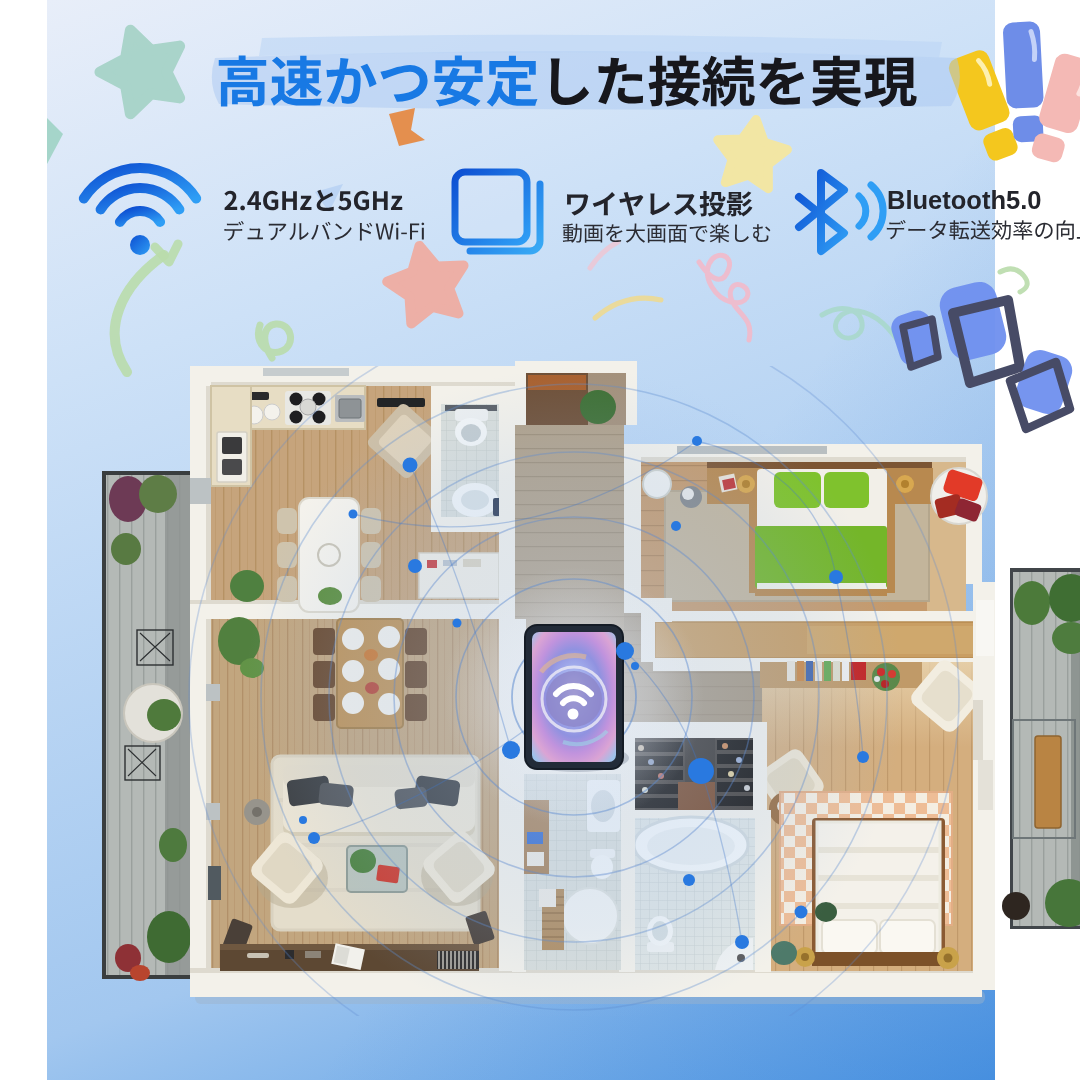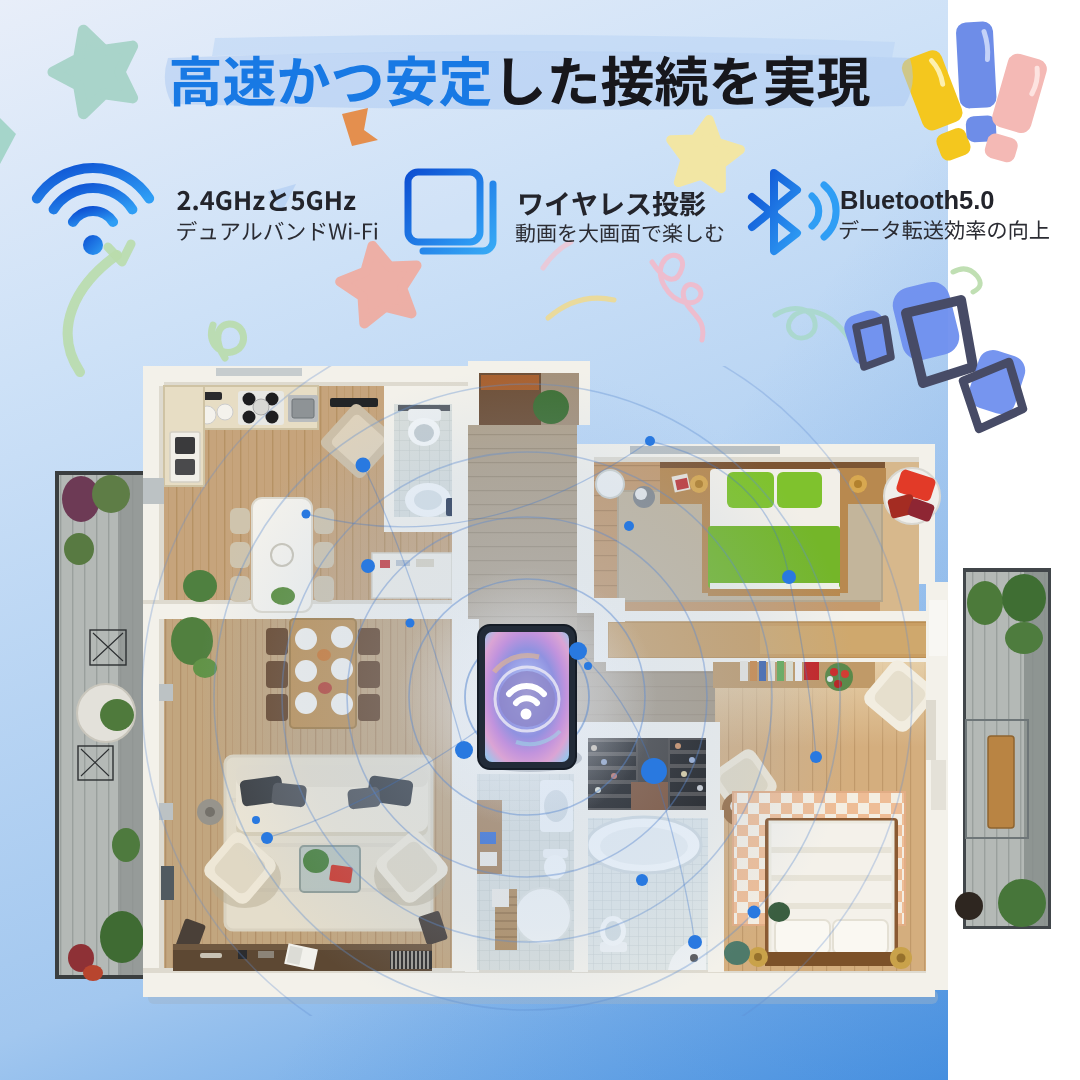--- a/index.html
+++ b/index.html
@@ -1,16 +1,16 @@
 <!DOCTYPE html>
 <html><head><meta charset="utf-8">
 <style>
 html,body{margin:0;padding:0;width:1080px;height:1080px;overflow:hidden;font-family:"Liberation Sans",sans-serif;}
 #page{position:relative;width:948px;height:1080px;
-background:linear-gradient(125deg,rgba(0,0,0,0) 60%,rgba(47,123,214,0.35) 100%),linear-gradient(160deg,#e8eef9 0%,#cde1f7 27%,#a2c7ef 73%,#539ae4 100%);}
+background:linear-gradient(125deg,rgba(0,0,0,0) 60%,rgba(47,123,214,0.35) 100%),linear-gradient(160deg,#e8eef9 0%,#cde1f7 27%,#a2c7ef 73%,#539ae4 100%);margin-left:47px;}
 svg.full{position:absolute;left:0;top:0;}
 </style></head>
 <body>
 <div id="page">
 <svg class="full" width="1080" height="1080" viewBox="0 0 1080 1080">
 
 <polygon points="83.4,30.2 104.1,50.2 132.6,46.1 119.9,72.0 132.6,97.9 104.1,93.8 83.4,113.8 78.5,85.4 53.0,72.0 78.5,58.6" fill="#a7d3c8" opacity="0.95" stroke="#a7d3c8" stroke-width="11" stroke-linejoin="round"></polygon>
 
 <path d="M0,118 L16,134 L0,164 z" fill="#9fd3c4" opacity="0.9"></path>
 

